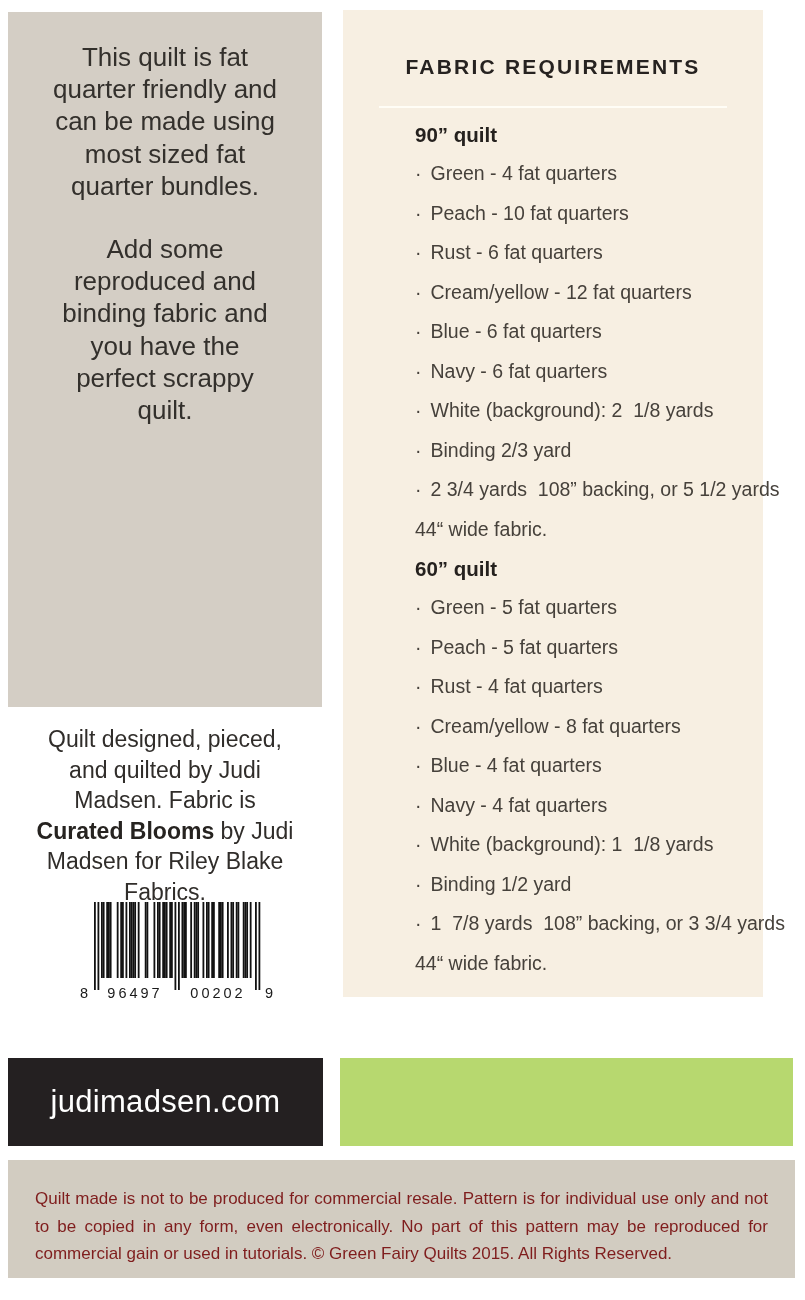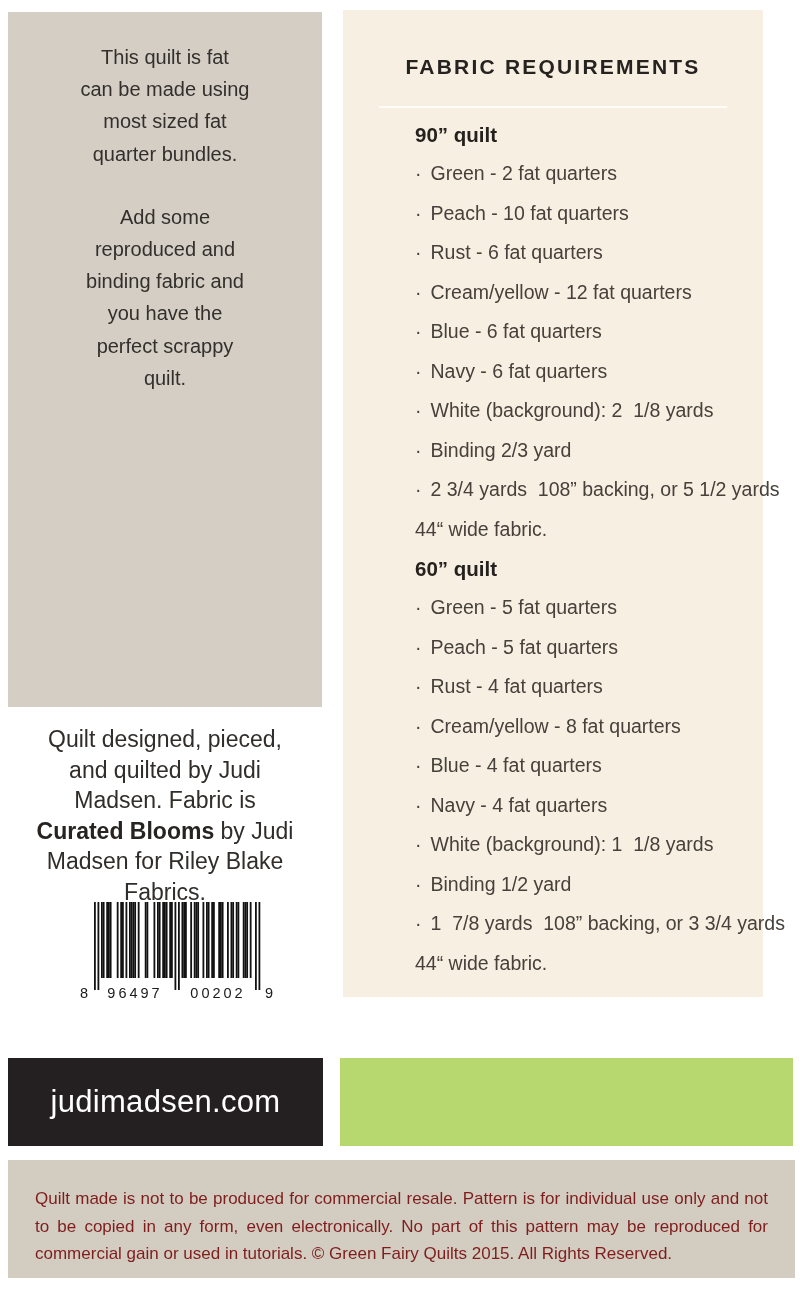--- a/index.html
+++ b/index.html
@@ -5,21 +5,21 @@
   html,body{margin:0;padding:0;background:#ffffff;}
   .page{position:relative;width:805px;height:1300px;background:#ffffff;
         font-family:"Liberation Sans",sans-serif;overflow:hidden;}
 
   
   .intro-box{position:absolute;left:8px;top:12px;width:314px;height:695px;
              background:#d4cec5;text-align:center;color:#33302c;}
   .intro-p{margin:0;}
   .intro-p1{padding-top:29px;}
   .intro-p2{margin-top:31px;}
-  .intro-line{font-size:20px;line-height:32.2px;}
+  .intro-line{font-size:26px;line-height:32.2px;}
 
   
   .fabric-box{position:absolute;left:343px;top:10px;width:420px;height:987px;
               background:#f7efe2;}
   .fabric-title{position:absolute;top:46px;left:0;width:100%;margin:0;text-align:center;
                 font-size:21px;font-weight:bold;letter-spacing:2.2px;color:#262220;line-height:1;}
   .fabric-divider{position:absolute;top:96px;left:36px;right:36px;height:0;
                   border-top:2px solid #fffdf6;}
   .fr-body{position:absolute;top:105px;left:26px;right:14px;margin-left:46px;}
   .fr-line{line-height:39.45px;white-space:nowrap;}
@@ -49,40 +49,41 @@
               text-align:justify;color:#7f1d1d;}
 </style>
 </head>
 <body>
 
 <div class="page">
 
   <section class="intro-box">
     <div class="intro-p intro-p1">
       <div class="intro-line">This quilt is fat</div>
+      <div class="intro-line">quarter friendly and</div>
       <div class="intro-line">can be made using</div>
       <div class="intro-line">most sized fat</div>
       <div class="intro-line">quarter bundles.</div>
     </div>
     <div class="intro-p intro-p2">
       <div class="intro-line">Add some</div>
       <div class="intro-line">reproduced and</div>
       <div class="intro-line">binding fabric and</div>
       <div class="intro-line">you have the</div>
       <div class="intro-line">perfect scrappy</div>
       <div class="intro-line">quilt.</div>
     </div>
   </section>
 
   <section class="fabric-box">
     <h1 class="fabric-title">FABRIC REQUIREMENTS</h1>
     <div class="fabric-divider"></div>
     <div class="fr-body">
       <div class="fr-line fr-heading">90” quilt</div>
-      <div class="fr-line fr-item bullet">Green - 2 fat quarters</div>
+      <div class="fr-line fr-item bullet">Green - 4 fat quarters</div>
       <div class="fr-line fr-item bullet">Peach - 10 fat quarters</div>
       <div class="fr-line fr-item bullet">Rust - 6 fat quarters</div>
       <div class="fr-line fr-item bullet">Cream/yellow - 12 fat quarters</div>
       <div class="fr-line fr-item bullet">Blue - 6 fat quarters</div>
       <div class="fr-line fr-item bullet">Navy - 6 fat quarters</div>
       <div class="fr-line fr-item bullet">White (background): 2&nbsp; 1/8 yards</div>
       <div class="fr-line fr-item bullet">Binding 2/3 yard</div>
       <div class="fr-line fr-item bullet">2 3/4 yards&nbsp; 108” backing, or 5 1/2 yards</div>
       <div class="fr-line fr-item">44“ wide fabric.</div>
       <div class="fr-line fr-heading">60” quilt</div>

